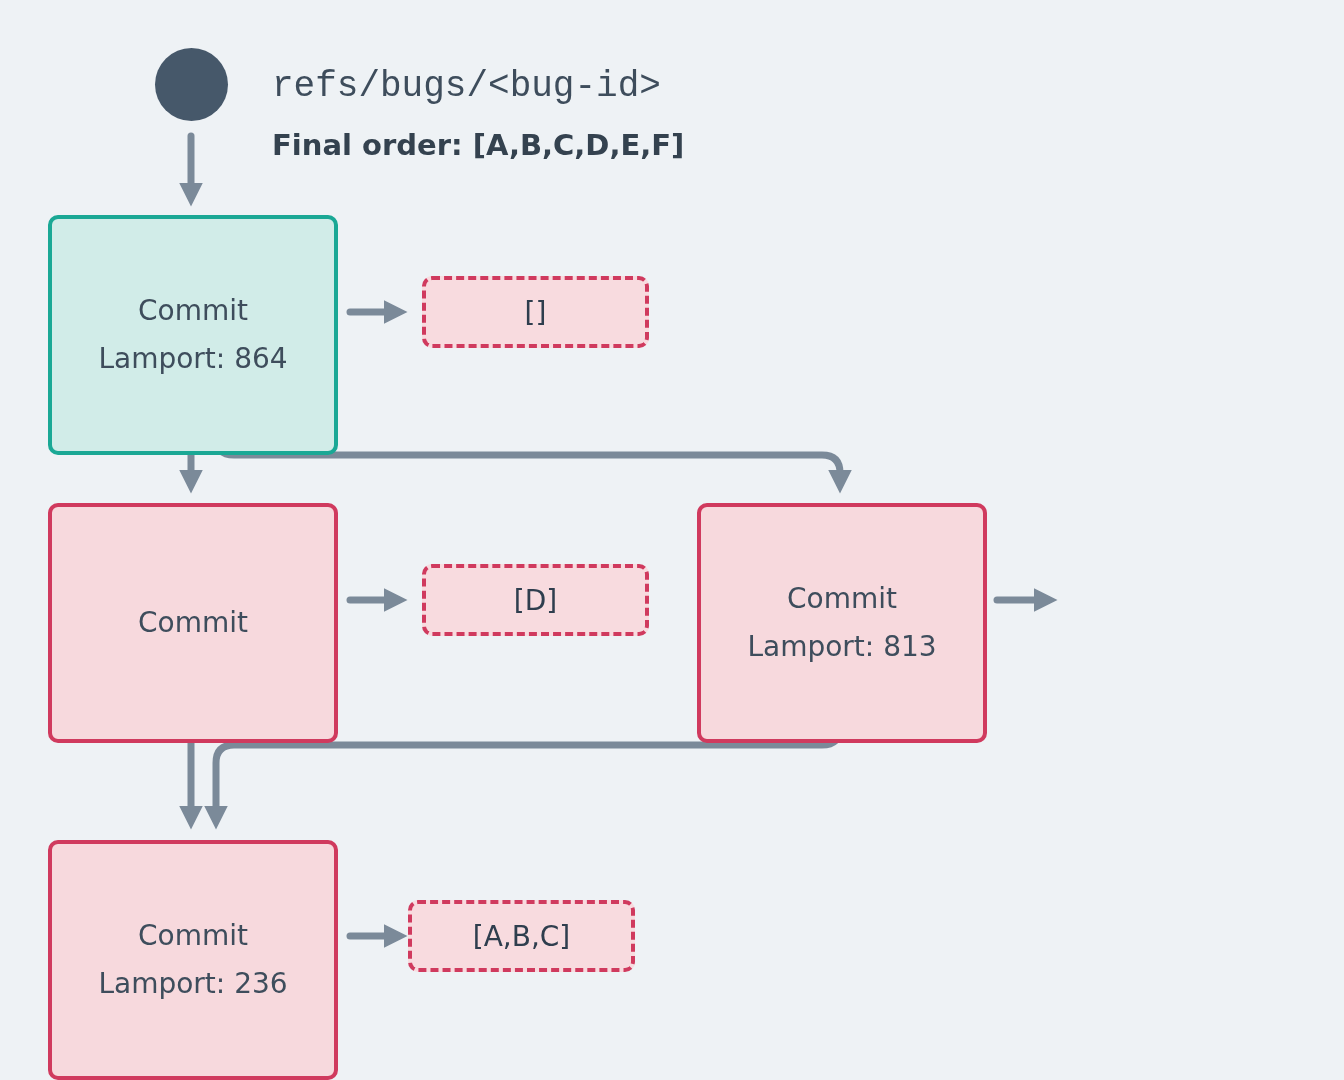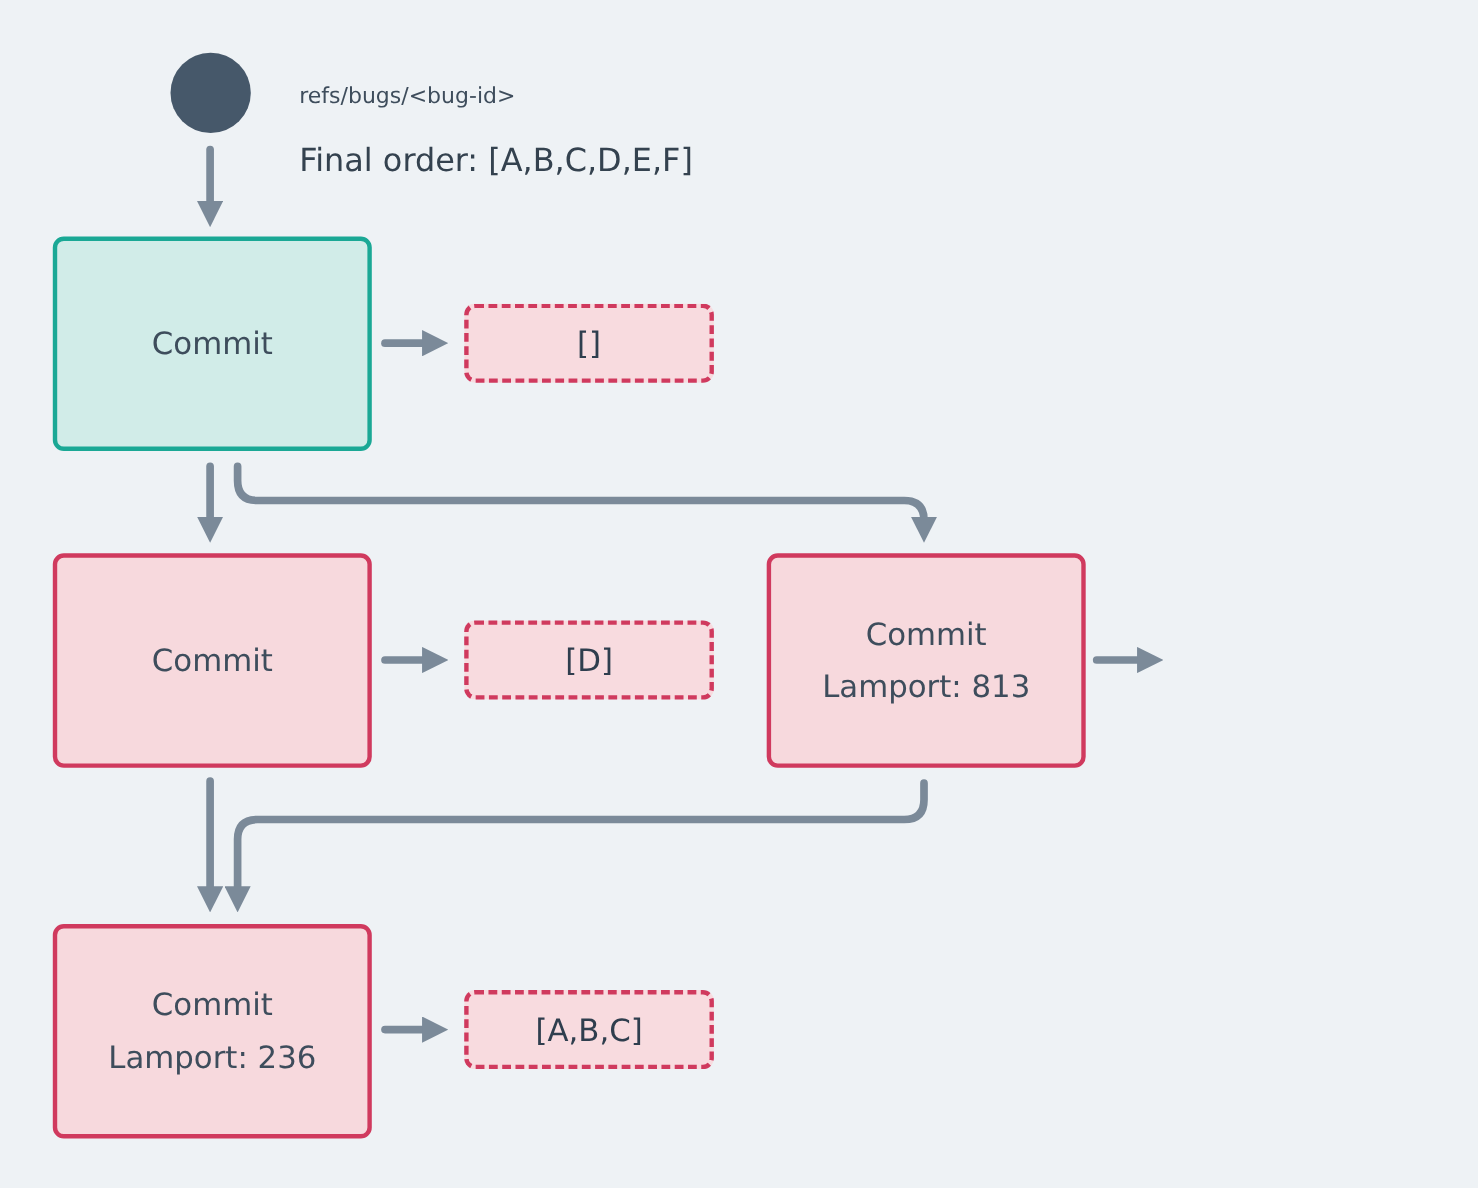--- a/index.html
+++ b/index.html
@@ -34,37 +34,38 @@
   .ref-circle {
     position: absolute;
     left: 155px; top: 48px;
     width: 73px; height: 73px;
     border-radius: 50%;
     background: var(--ref-node);
   }
   .ref-label {
     position: absolute;
     left: 272px; top: 70px;
-    font-size: 20px;
+    font-size: 36px;
     line-height: 34px;
     color: var(--text);
     white-space: nowrap;
+    font-family: Liberation Mono, monospace;
   }
   .final-order {
     position: absolute;
     left: 272px; top: 128px;
     font-size: 29px;
     line-height: 34px;
-    font-weight: 400;
+    font-weight: 700;
     color: #34424f;
     white-space: nowrap;
   }
   .commit {
     position: absolute;
-    width: 290px; height: 195px;
+    width: 290px; height: 240px;
     border-radius: 10px;
     display: flex;
     flex-direction: column;
     align-items: center;
     justify-content: center;
     gap: 10px;
     font-size: 28px;
     line-height: 38px;
     text-align: center;
   }
@@ -113,32 +114,33 @@
       <path d="M 350 936 H 398" marker-end="url(#ah)"></path>
     </g>
   </svg>
 
   <div class="ref-circle"></div>
   <div class="ref-label">refs/bugs/&lt;bug-id&gt;</div>
   <div class="final-order">Final order: [A,B,C,D,E,F]</div>
 
   <div class="commit commit-head" style="left:48px; top:215px;">
     <div class="commit-title">Commit</div>
+    <div class="commit-lamport">Lamport: 864</div>
   </div>
   <div class="setbox" style="left:422px; top:276px;">[]</div>
 
   <div class="commit commit-normal" style="left:48px; top:503px;">
     <div class="commit-title">Commit</div>
   </div>
   <div class="setbox" style="left:422px; top:564px;">[D]</div>
 
   <div class="commit commit-normal" style="left:697px; top:503px;">
     <div class="commit-title">Commit</div>
     <div class="commit-lamport">Lamport: 813</div>
   </div>
 
   <div class="commit commit-normal" style="left:48px; top:840px;">
     <div class="commit-title">Commit</div>
     <div class="commit-lamport">Lamport: 236</div>
   </div>
-  <div class="setbox" style="left:422px; top:900px;">[A,B,C]</div>
+  <div class="setbox" style="left:408px; top:900px;">[A,B,C]</div>
 
 </div>
 
 </body></html>

